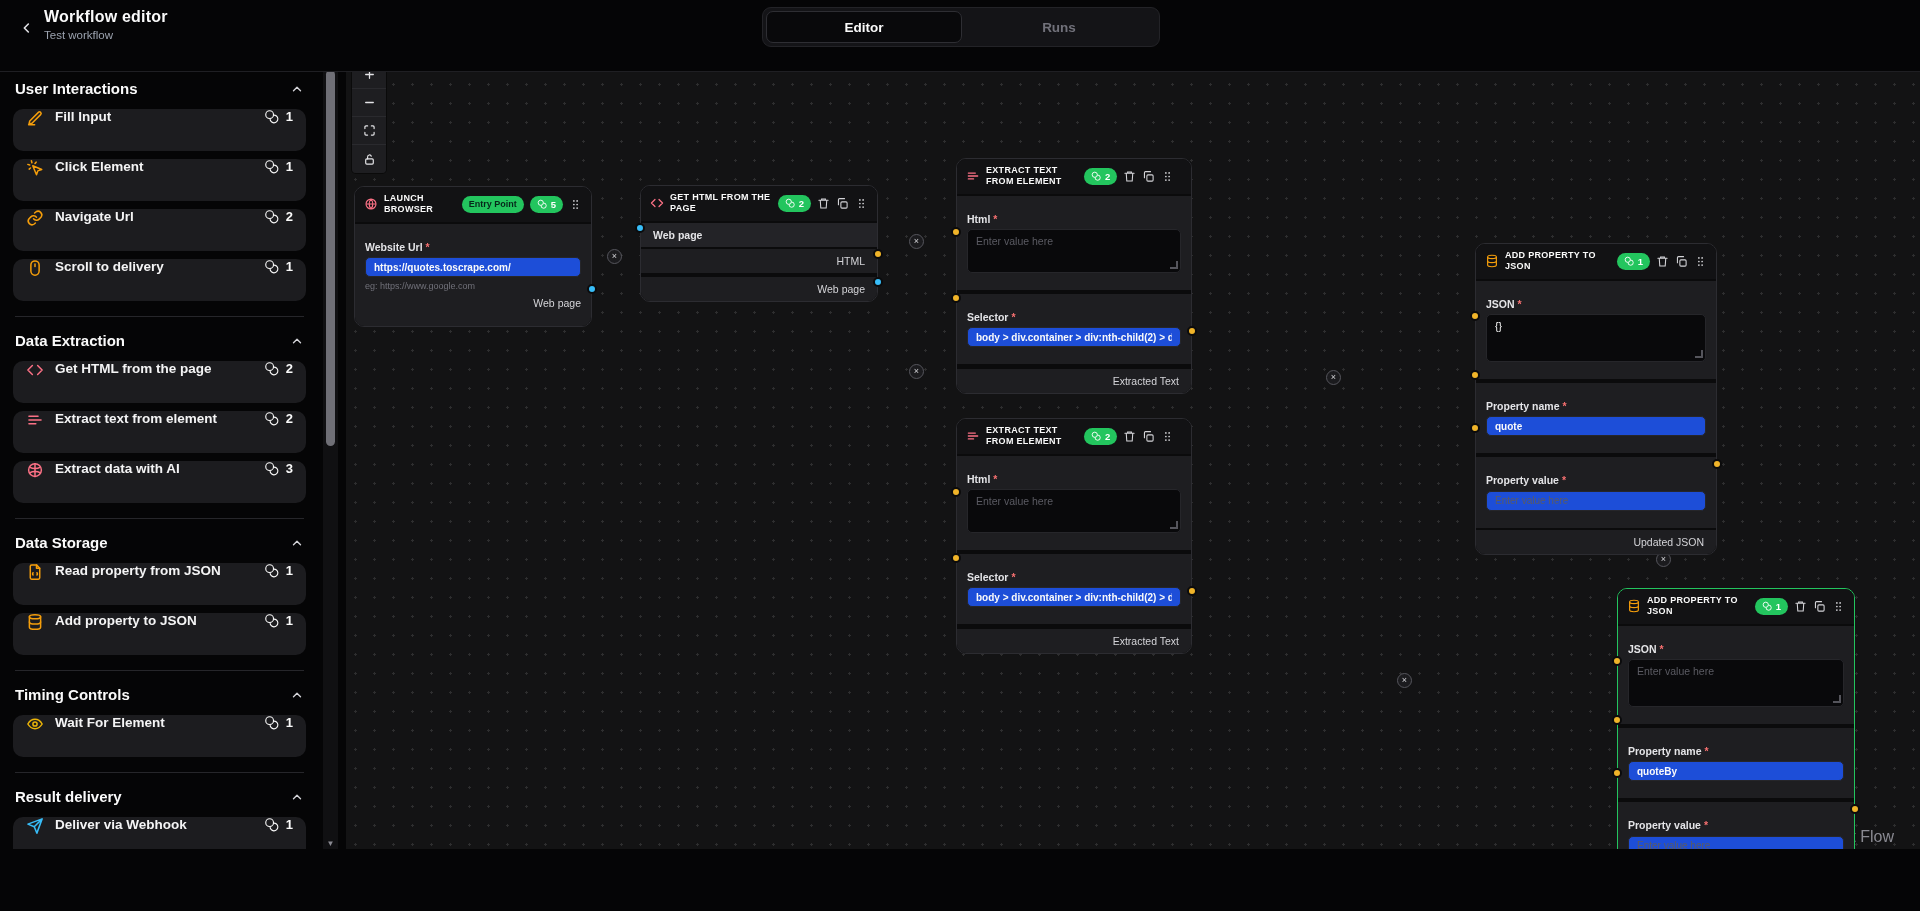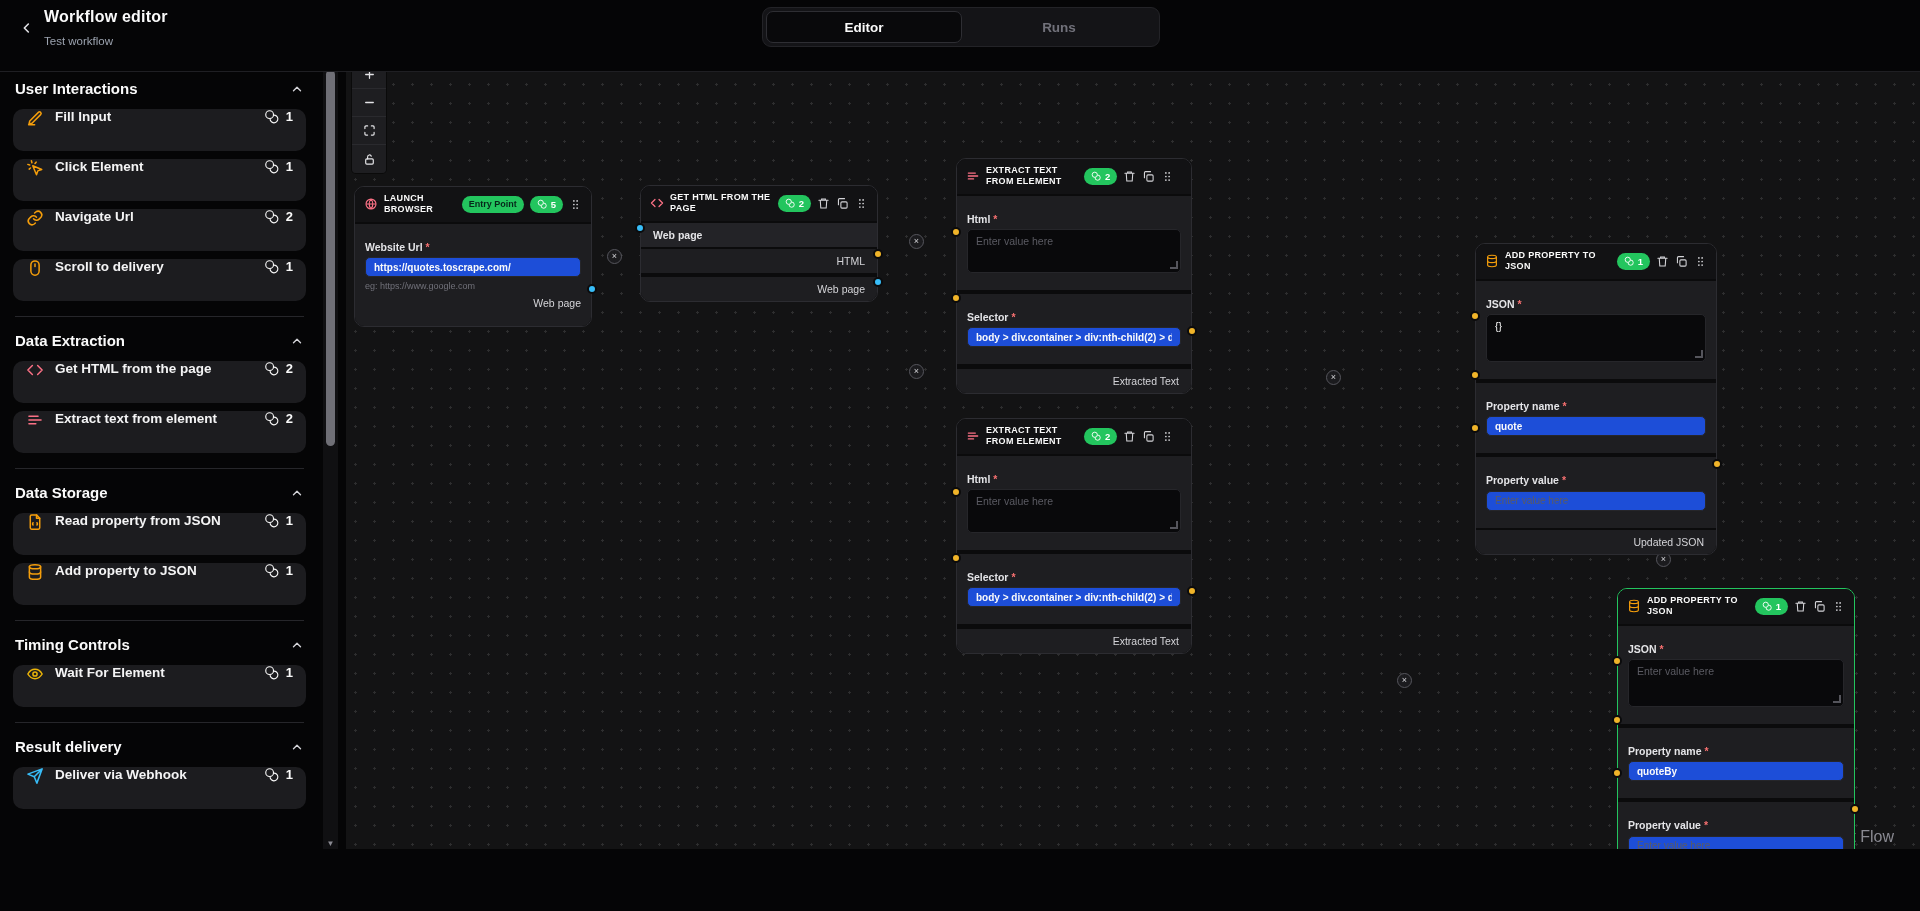--- a/index.html
+++ b/index.html
@@ -7,21 +7,21 @@
     font-family:"Liberation Sans",sans-serif; color:#e4e4e7; }
   .app { position:relative; width:1920px; height:911px; background:#050506; }
 
   
   .topbar { position:absolute; inset:0 0 auto 0; height:72px; background:#050506;
     border-bottom:1px solid #1f1f23; z-index:30; }
   .back { position:absolute; left:14px; top:15px; width:26px; height:26px; display:flex;
     align-items:center; justify-content:center; color:#e4e4e7; cursor:pointer; }
   .tb-titles { position:absolute; left:44px; top:8px; }
   .tb-title { font-size:16px; font-weight:bold; color:#fafafa; letter-spacing:.2px; }
-  .tb-sub { font-size:11.5px; color:#9ca3af; margin-top:9px; }
+  .tb-sub { font-size:11.5px; color:#9ca3af; margin-top:3px; }
   .tabs { position:absolute; left:762px; top:7px; width:398px; height:40px; background:#141417;
     border:1px solid #232327; border-radius:9px; display:flex; padding:3px; }
   .tab { flex:1; display:flex; align-items:center; justify-content:center; font-size:13.5px;
     font-weight:bold; color:#71717a; border-radius:7px; cursor:pointer; }
   .tab.active { background:#09090b; border:1px solid #2e2e33; color:#fafafa; }
   .tb-actions { position:absolute; right:16px; top:10px; display:flex; gap:10px; }
   .btn { height:35px; padding:0 14px; display:flex; align-items:center; gap:8px; background:#0d0d0f;
     border:1px solid #27272b; border-radius:8px; font-size:13.5px; font-weight:bold; color:#fafafa;
     cursor:pointer; }
   .btn svg { width:15px; height:15px; }
@@ -266,20 +266,39 @@
       <span class="si-credits">
           <span>
             <svg viewBox="0 0 24 24" fill="none" stroke="currentColor" stroke-width="1.8">
               <circle cx="9" cy="9" r="6.2"></circle>
               <path d="M15.2 9.8a6.2 6.2 0 1 1-5.4 5.4"></path>
             </svg>
           </span>
           <span class="si-count">2</span>
         </span>
     </div>
+    <div class="side-item">
+      <span class="si-icon icon-rose">
+          <svg viewBox="0 0 24 24" fill="none" stroke="currentColor" stroke-width="2" stroke-linecap="round">
+            <circle cx="12" cy="12" r="8.5"></circle>
+            <path d="M12 3.5v17"></path>
+            <path d="M5.5 8.5c3 2 10 2 13 0M5.5 15.5c3-2 10-2 13 0"></path>
+          </svg>
+        </span>
+      <span class="si-label">Extract data with AI</span>
+      <span class="si-credits">
+          <span>
+            <svg viewBox="0 0 24 24" fill="none" stroke="currentColor" stroke-width="1.8">
+              <circle cx="9" cy="9" r="6.2"></circle>
+              <path d="M15.2 9.8a6.2 6.2 0 1 1-5.4 5.4"></path>
+            </svg>
+          </span>
+          <span class="si-count">3</span>
+        </span>
+    </div>
 
     <div class="divider"></div>
 
     <div class="sec-head">
       <span class="sec-title">Data Storage</span>
       <span class="sec-chev">
           <svg viewBox="0 0 24 24" fill="none" stroke="currentColor" stroke-width="2.4" stroke-linecap="round" stroke-linejoin="round">
             <path d="M6 15l6-6 6 6"></path>
           </svg>
         </span>

